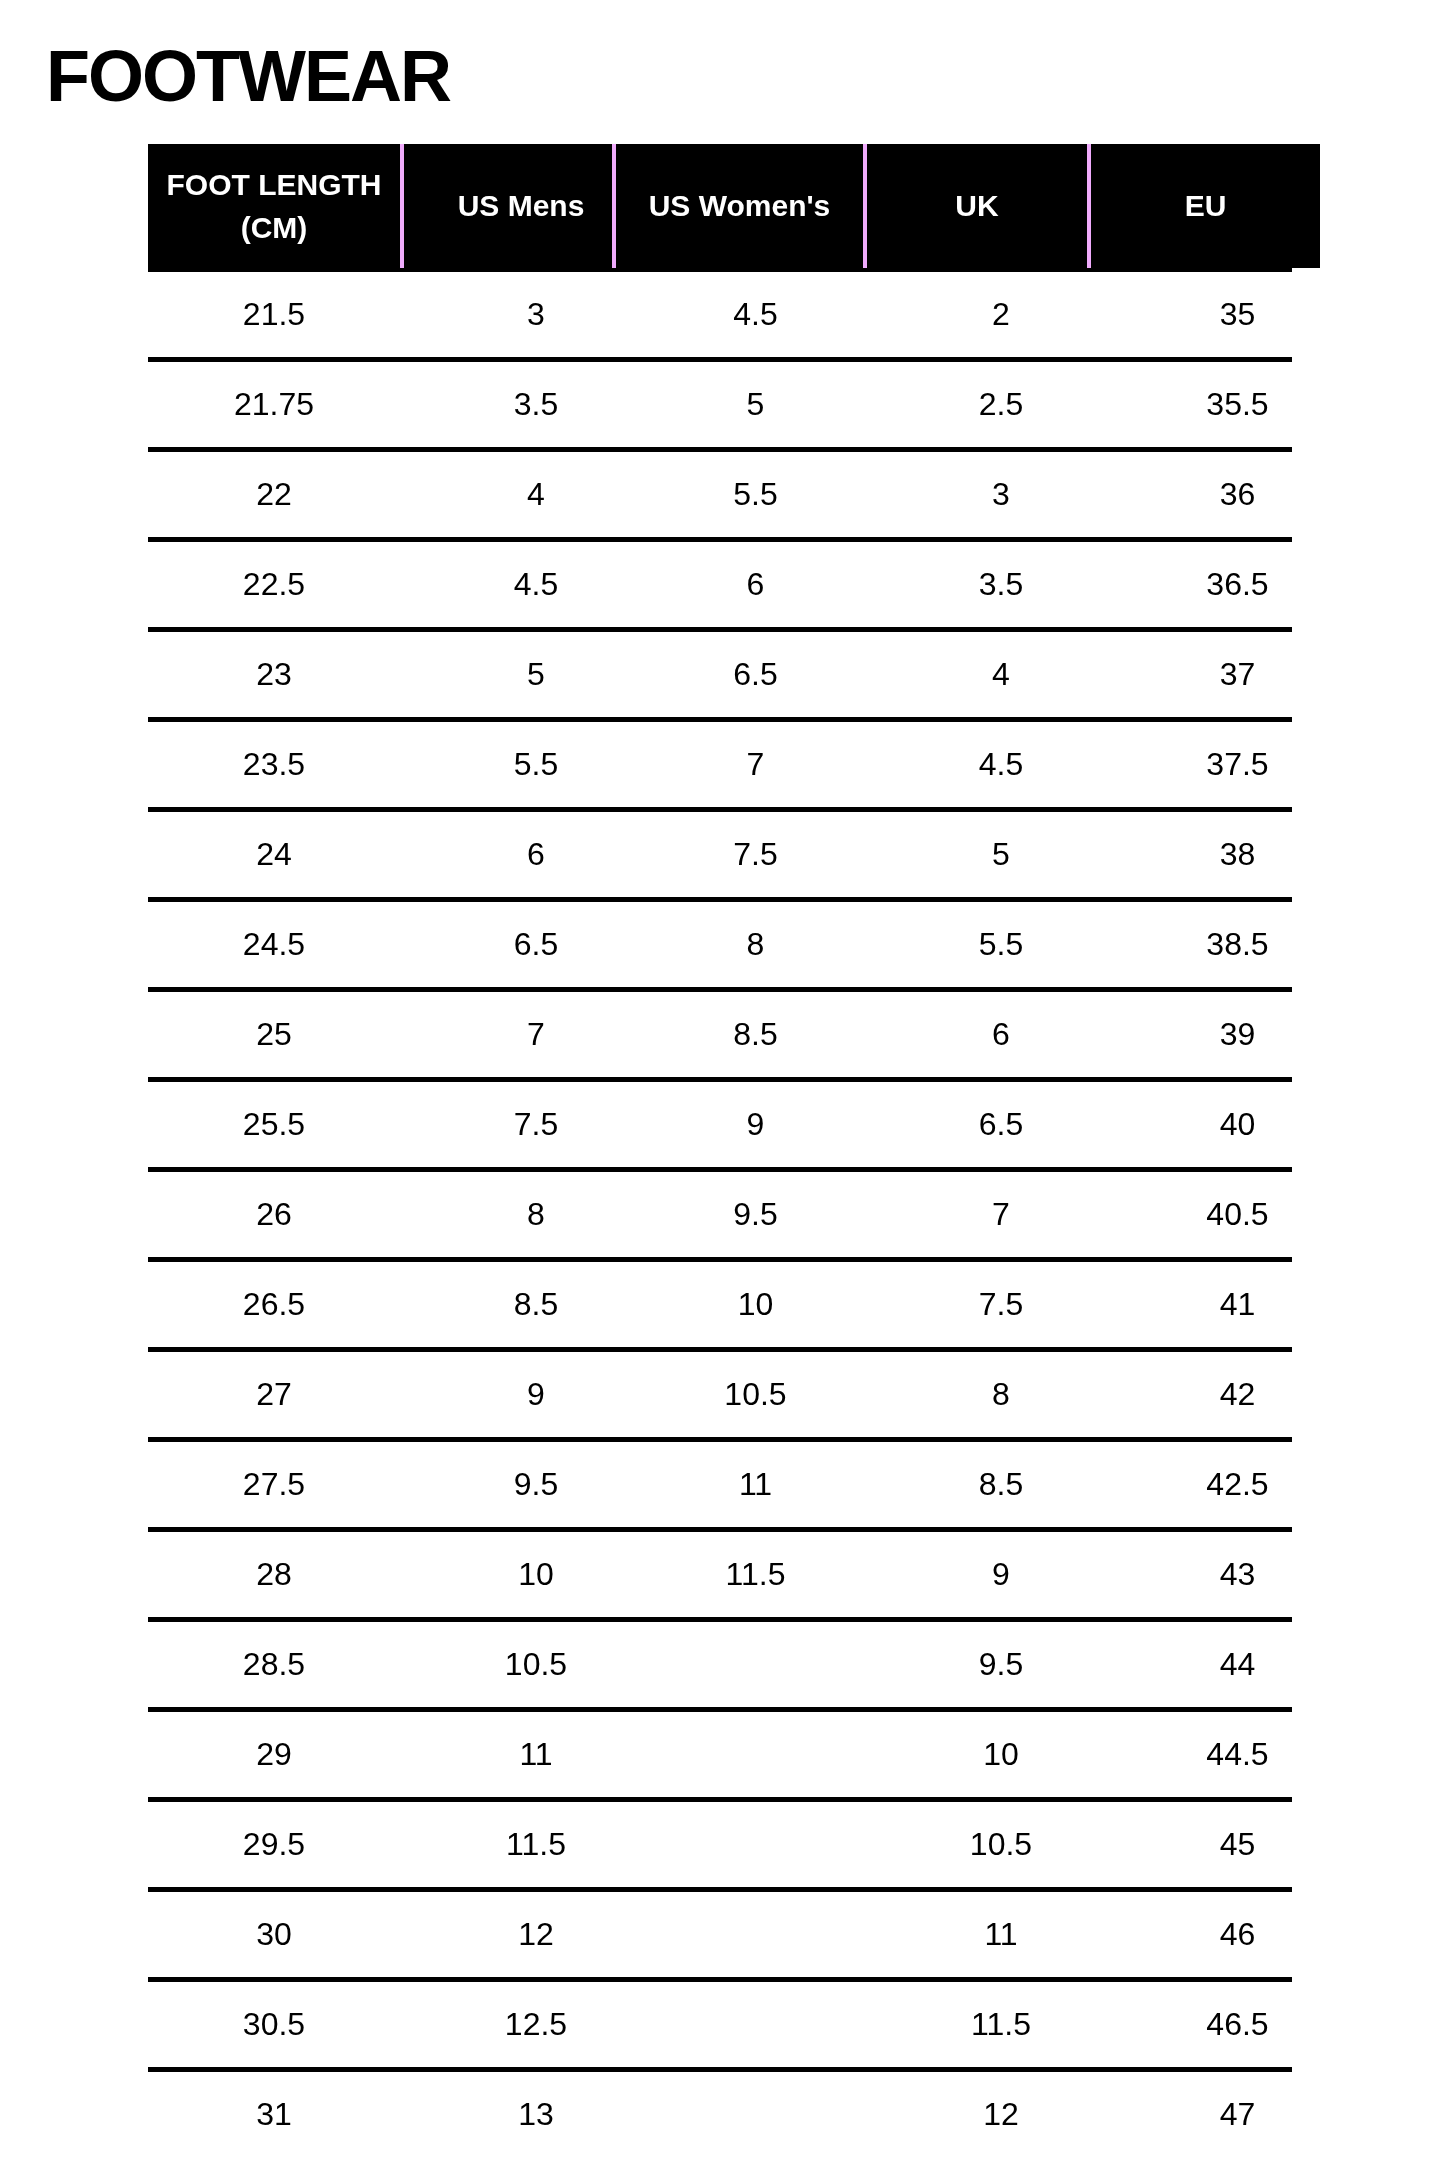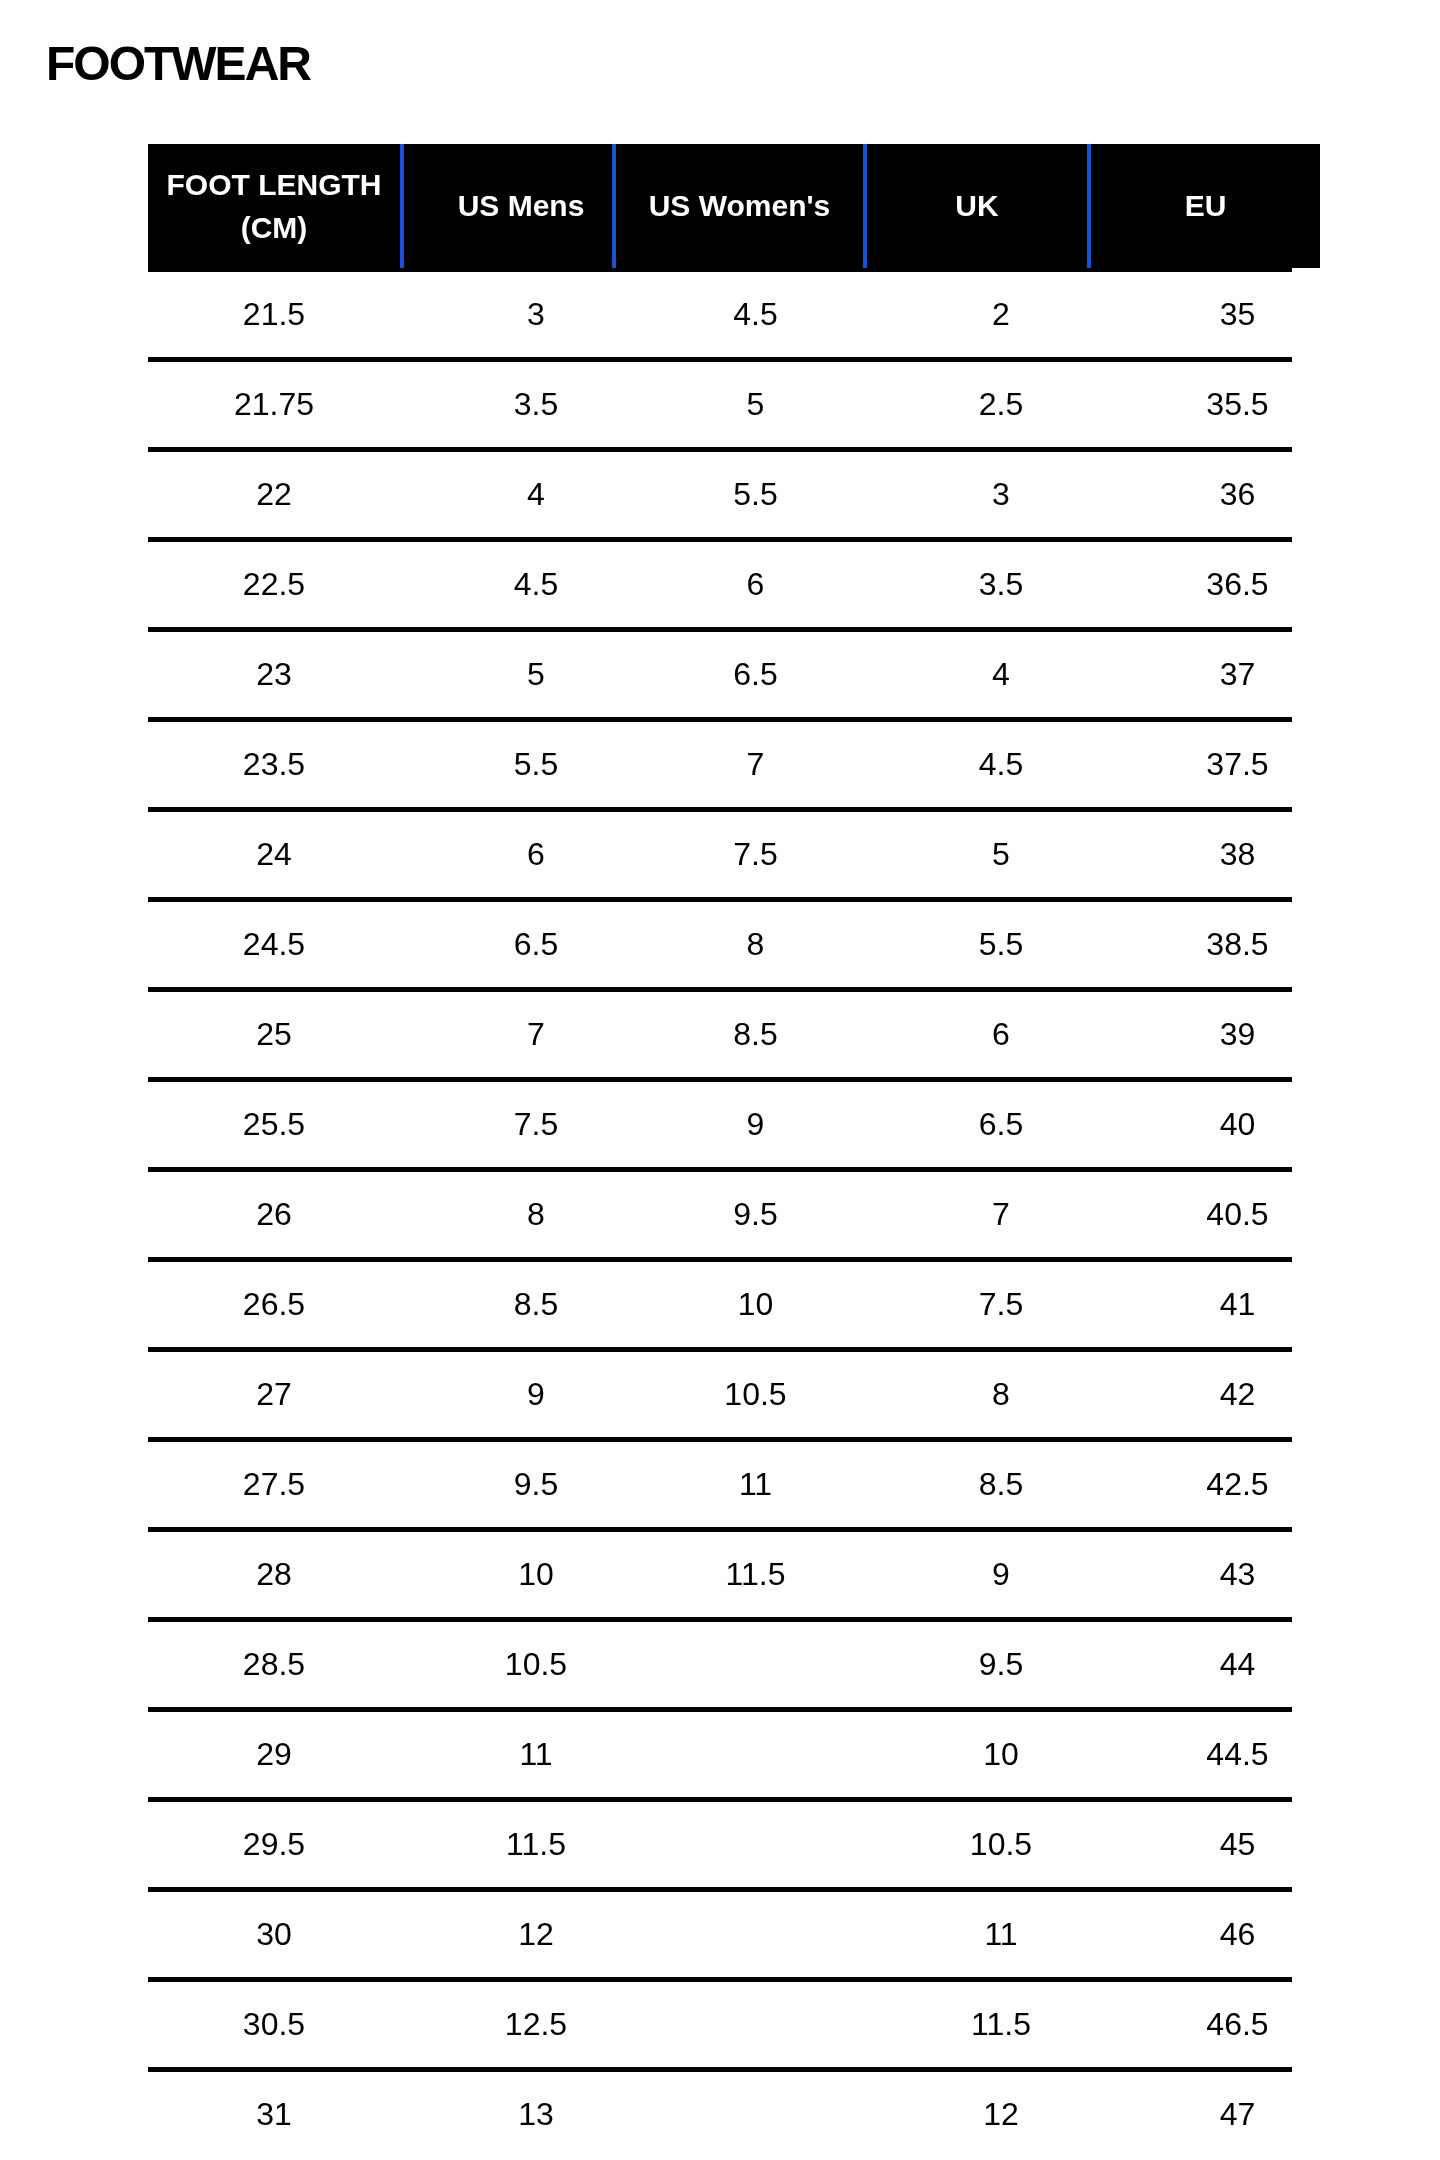--- a/index.html
+++ b/index.html
@@ -13,37 +13,37 @@
     height: 2160px;
     background: #ffffff;
     overflow: hidden;
     font-family: "Liberation Sans", "DejaVu Sans", sans-serif;
     color: #000000;
   }
   .title {
     position: absolute;
     left: 46px;
     top: 40px;
-    font-size: 48px;
+    font-size: 72px;
     font-weight: bold;
     letter-spacing: -2px;
     line-height: 1;
     color: #000000;
     white-space: nowrap;
   }
   .size-table {
     position: absolute;
     left: 148px;
     top: 144px;
     width: 1144px;
   }
   .thead {
     display: flex;
     gap: 4px;
-    background: #1d4ed8;
+    background: #f0abfc;
     border-bottom: 4px solid #000000;
     height: 124px;
   }
   .th {
     background: #000000;
     color: #ffffff;
     font-weight: bold;
     font-size: 30px;
     line-height: 1.45;
     display: flex;

